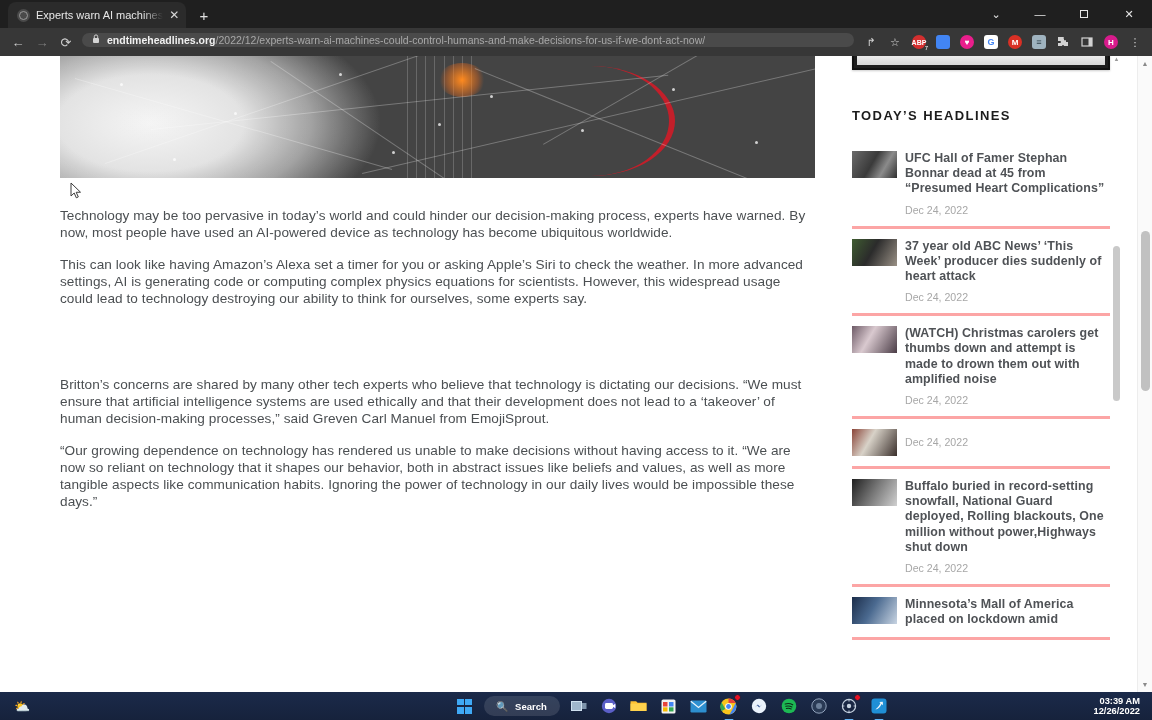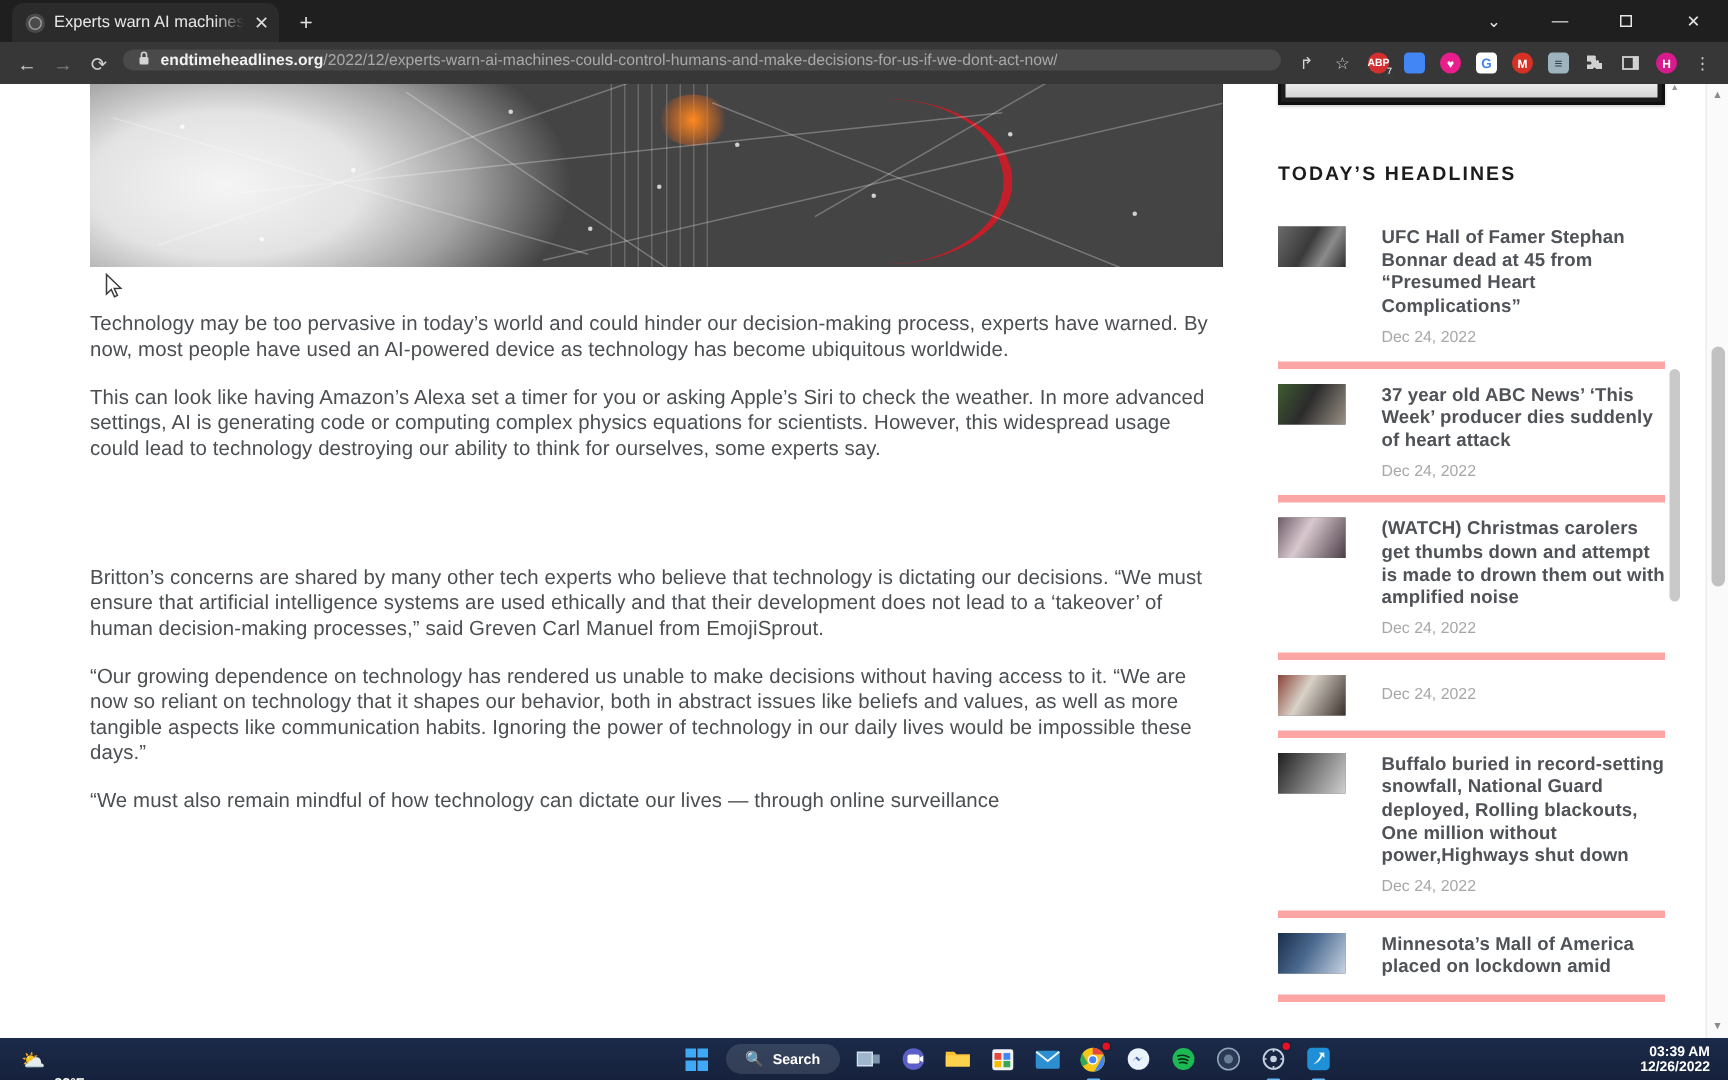--- a/index.html
+++ b/index.html
@@ -128,22 +128,22 @@
   .ad-banner:after{
     content:""; position:absolute; left:3px; right:3px; top:16px; bottom:3px;
     background:linear-gradient(180deg,#fff 0%,#f2f2f2 60%,#d6d6d6 100%);
   }
   .sb-inner { position:absolute; left:29px; top:52px; width:258px; }
   .sb-title {
     font-size:13px; letter-spacing:1.4px; color:#1c1c1c; font-weight:700;
     margin-bottom:18px;
   }
   .hl {
-    display:flex; gap:24px; padding:10px 0 10px 0;
-    border-bottom:5px solid #fca5a5;
+    display:flex; gap:8px; padding:10px 0 10px 0;
+    border-bottom:3px solid #fca5a5;
   }
   .hl:first-of-type { padding-top:0; }
   .hl-thumb {
     flex:0 0 45px; width:45px; height:27px; background:#4d4d4d;
     background-image:linear-gradient(120deg,#6b6b6b 0%,#3a3a3a 45%,#8b8b8b 70%,#2f2f2f 100%);
   }
   .hl-thumb.t2 { background-image:linear-gradient(120deg,#3f5c31 0%,#2b2b2b 45%,#9a9186 100%); }
   .hl-thumb.t3 { background-image:linear-gradient(120deg,#6d5a66 0%,#d9c9cf 40%,#4a3c46 100%); }
   .hl-thumb.t4 { background-image:linear-gradient(120deg,#8a4438 0%,#d8d2c8 40%,#3a2f2b 100%); }
   .hl-thumb.t5 { background-image:linear-gradient(120deg,#1f1f1f 0%,#7a7a7a 50%,#d0d0d0 100%); }
@@ -317,21 +317,20 @@
         <div class="node" style="left:15%; top:84%;"></div>
           <div class="node" style="left:50%; top:55%;"></div>
       </div>
 
       <div class="article">
         <p class="para first">Technology may be too pervasive in today’s world and could hinder our decision-making process, experts have warned. By now, most people have used an AI-powered device as technology has become ubiquitous worldwide.</p>
         <p class="para">This can look like having Amazon’s Alexa set a timer for you or asking Apple’s Siri to check the weather. In more advanced settings, AI is generating code or computing complex physics equations for scientists. However, this widespread usage could lead to technology destroying our ability to think for ourselves, some experts say.</p>
         <div class="gap"></div>
         <p class="para">Britton’s concerns are shared by many other tech experts who believe that technology is dictating our decisions. “We must ensure that artificial intelligence systems are used ethically and that their development does not lead to a ‘takeover’ of human decision-making processes,” said Greven Carl Manuel from EmojiSprout.</p>
         <p class="para">“Our growing dependence on technology has rendered us unable to make decisions without having access to it. “We are now so reliant on technology that it shapes our behavior, both in abstract issues like beliefs and values, as well as more tangible aspects like communication habits. Ignoring the power of technology in our daily lives would be impossible these days.”</p>
-        <p class="para">“We must also remain mindful of how technology can dictate our lives — through online surveillance</p>
       </div>
 
       <div class="sidebar">
         <div class="ad-banner"></div>
         <div class="sb-inner">
           <div class="sb-title">TODAY’S HEADLINES</div>
 
           <div class="hl">
             <span class="hl-thumb t1"></span>
             <span class="hl-body">

